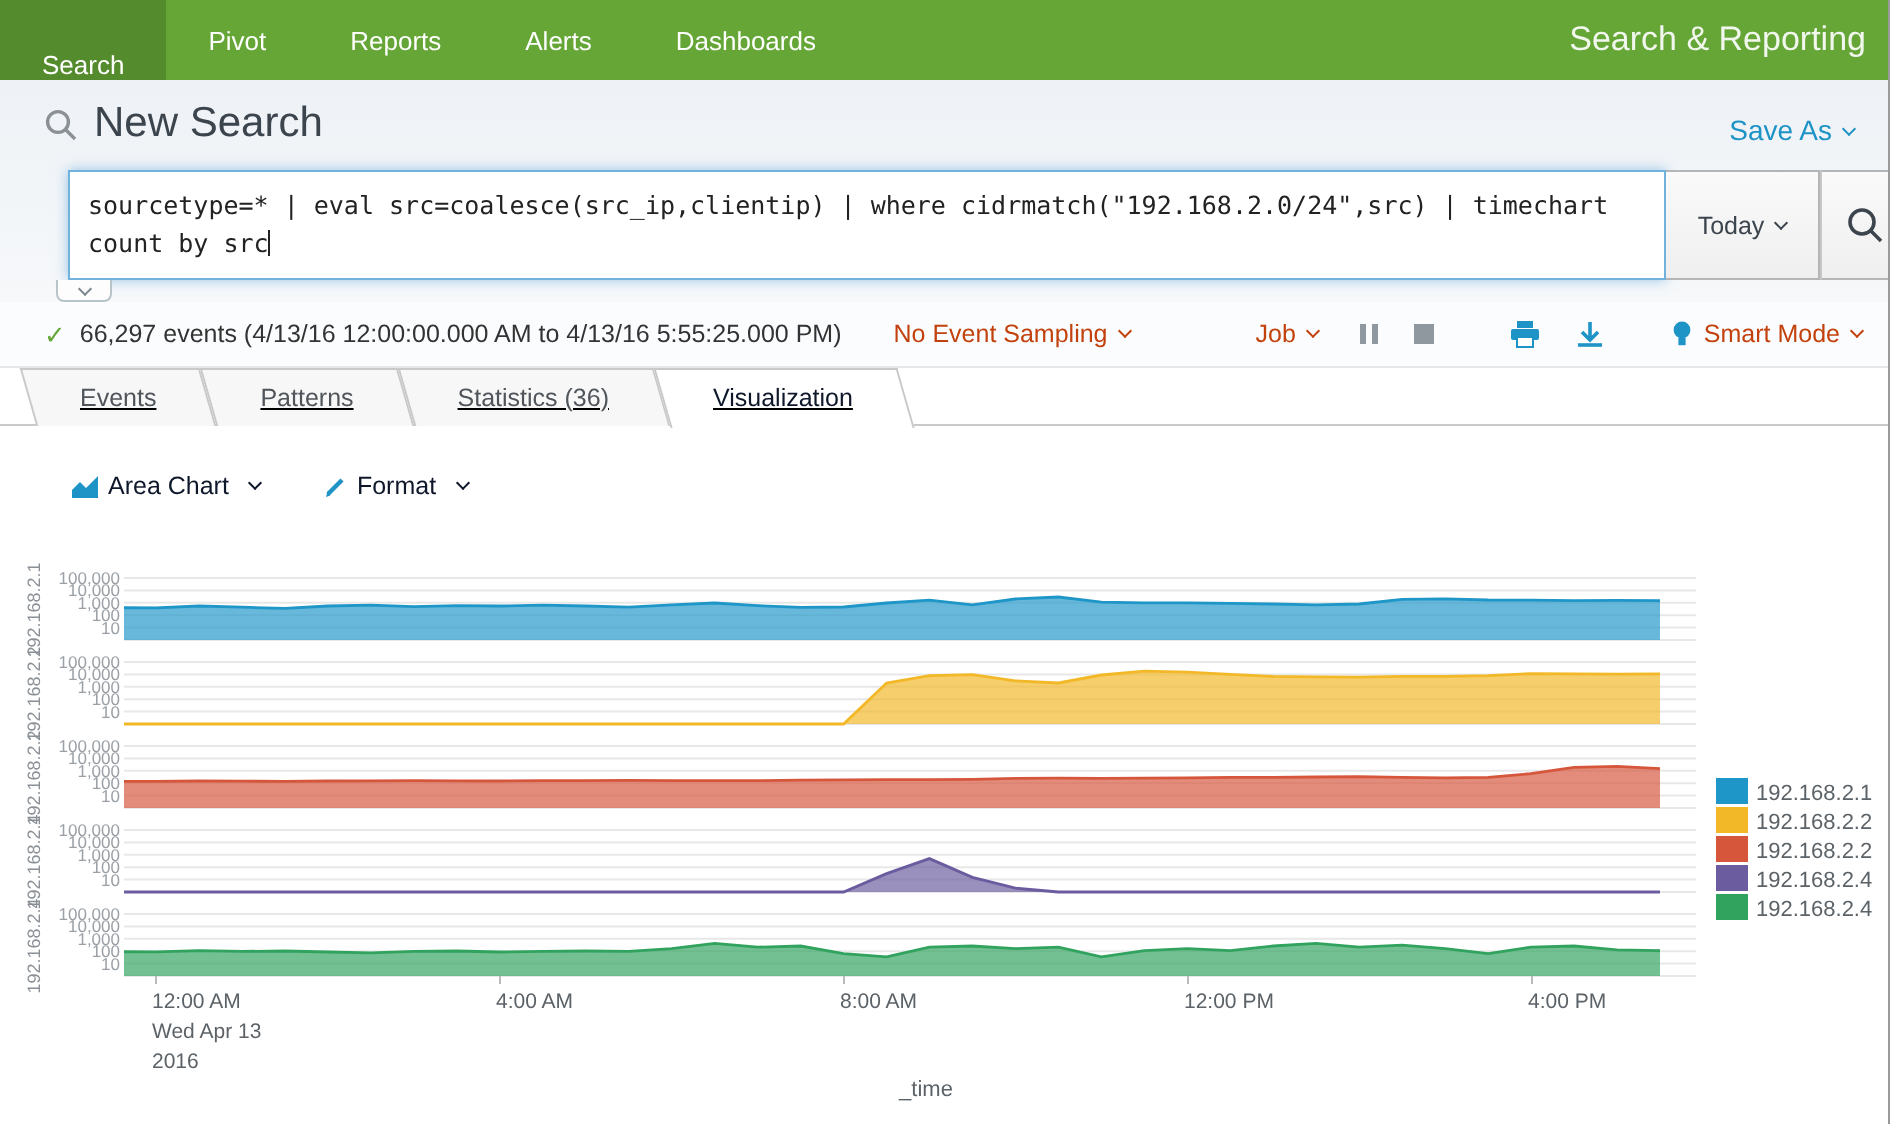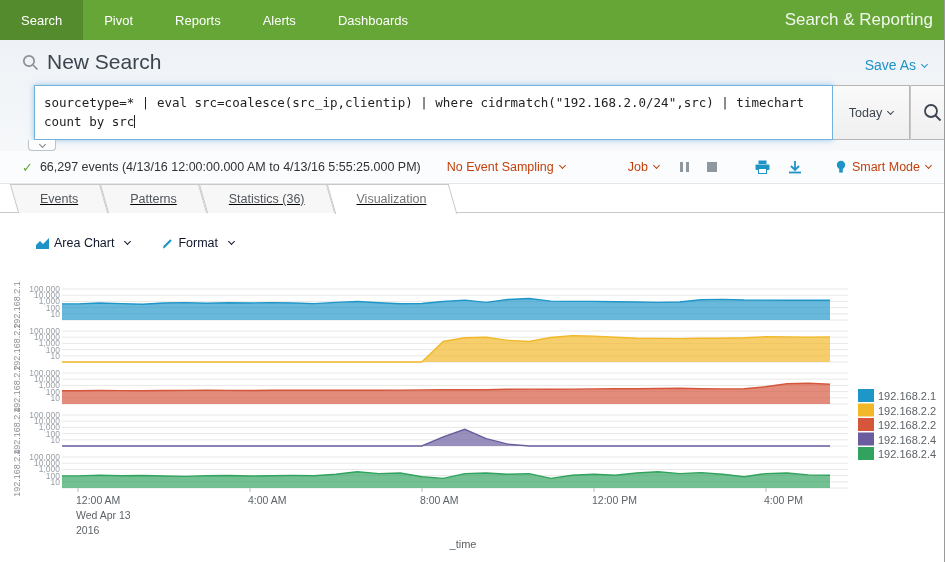--- a/index.html
+++ b/index.html
@@ -5,21 +5,21 @@
   * { margin:0; padding:0; box-sizing:border-box; }
   html,body { background:#888; }
   .app {
     position:relative; width:945px; height:562px; background:#fff;
     font-family:"Liberation Sans", sans-serif; overflow:hidden;
     border-right:1px solid #9a9a9a;
   }
   
   .navbar { position:absolute; top:0; left:0; width:945px; height:40px; background:#65a637; display:flex; align-items:stretch; }
   .nav-tab { color:#fff; font-size:13px; display:flex; align-items:center; padding:0 21px; cursor:pointer; }
-  .nav-tab.active { background:#548b2c; }
+  .nav-tab.active { background:#548b2c;align-items:flex-end; }
   .app-title { position:absolute; right:12px; top:0; height:40px; display:flex; align-items:center; color:#f2f7ee; font-size:17px; white-space:nowrap; }
   
   .header { position:absolute; top:40px; left:0; width:945px; height:111px; background:linear-gradient(#eef2f6,#f6f8fa); }
   .page-title-row { position:absolute; top:10px; left:22px; display:flex; align-items:center; gap:8px;text-align:right; }
   .page-title { font-size:21px; color:#3c444d; font-weight:400; }
   .hdr-links { position:absolute; top:17px; right:18px; display:flex; gap:26px; font-size:14px; color:#1e93c6;flex-direction:column; }
   .hdr-links span { cursor:pointer; }
   
   .searchbar { position:absolute; top:45px; left:34px; width:921px; height:55px; display:flex; }
   .query-box { flex:1; background:#fff; border:1px solid #70b2dc; box-shadow:0 0 6px rgba(90,160,215,.6);
@@ -46,21 +46,21 @@
   .icon-btn { display:flex; align-items:center; justify-content:center; cursor:pointer; }
   .pause-icon span { display:inline-block; width:3px; height:10px; background:#8e989e; margin:0 1.5px; }
   .stop-icon span { display:inline-block; width:10px; height:10px; background:#8e989e; }
   
   .rtabs { position:absolute; top:184px; left:0; width:945px; height:29px; border-bottom:1px solid #c9c9c9; display:flex; padding-left:14px; }
   .rtab { position:relative; height:29px; padding:0 26px; display:flex; align-items:center; cursor:pointer;text-decoration:underline; }
   .rtab::before { content:''; position:absolute; inset:0; transform:skewX(16deg); background:#f7f7f7;
     border:1px solid #c9c9c9; border-bottom:none; }
   .rtab span { position:relative; font-size:12.5px; color:#50555b; }
   .rtab.active::before { background:#fff; bottom:-1px; }
-  .rtab.active span { color:#737373; }
+  .rtab.active span { color:#0f172a; }
   
   .viz-controls { position:absolute; top:236px; left:36px; display:flex; gap:32px; font-size:12.5px; color:#0f172a; }
   .viz-controls .ctl { display:flex; align-items:center; gap:5px; cursor:pointer; }
   
   .chart-wrap { position:absolute; top:262px; left:0; width:945px; height:300px; }
   text.ytick { font-size:8.5px; fill:#9aa0a6; font-family:"Liberation Sans",sans-serif; }
   text.ylabel { font-size:9px; fill:#8a9096; font-family:"Liberation Sans",sans-serif; }
   text.xtick { font-size:10.5px; fill:#5c6368; font-family:"Liberation Sans",sans-serif; }
   text.xaxis { font-size:11px; fill:#5c6368; font-family:"Liberation Sans",sans-serif; }
   text.legend-label { font-size:11px; fill:#5c6368; font-family:"Liberation Sans",sans-serif; }

